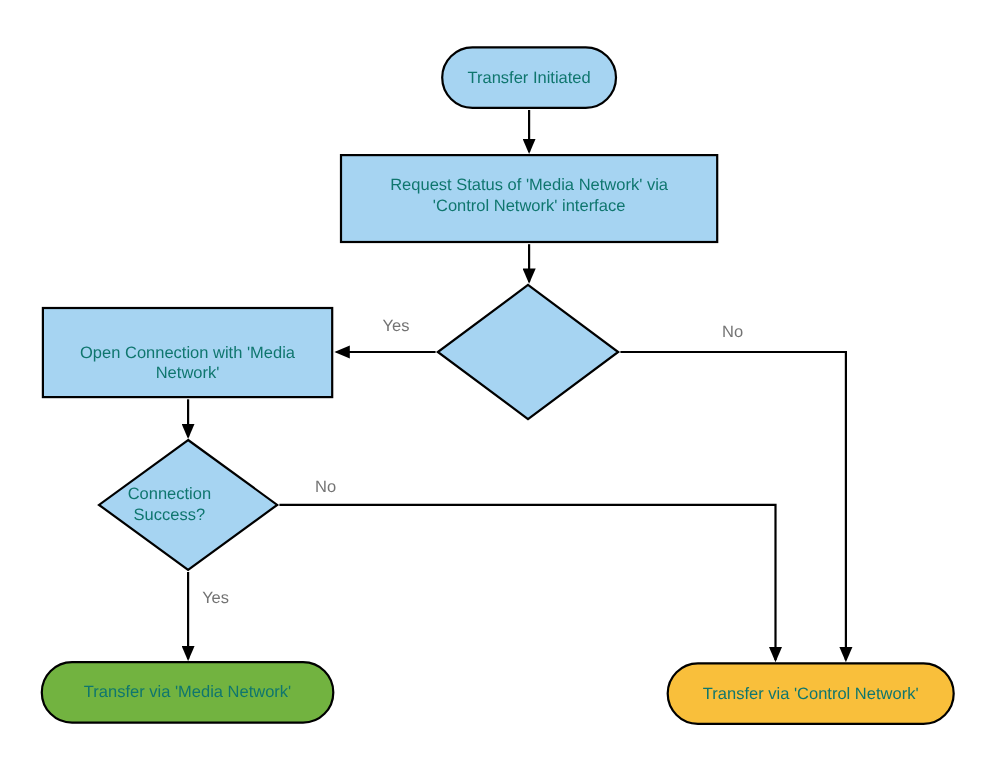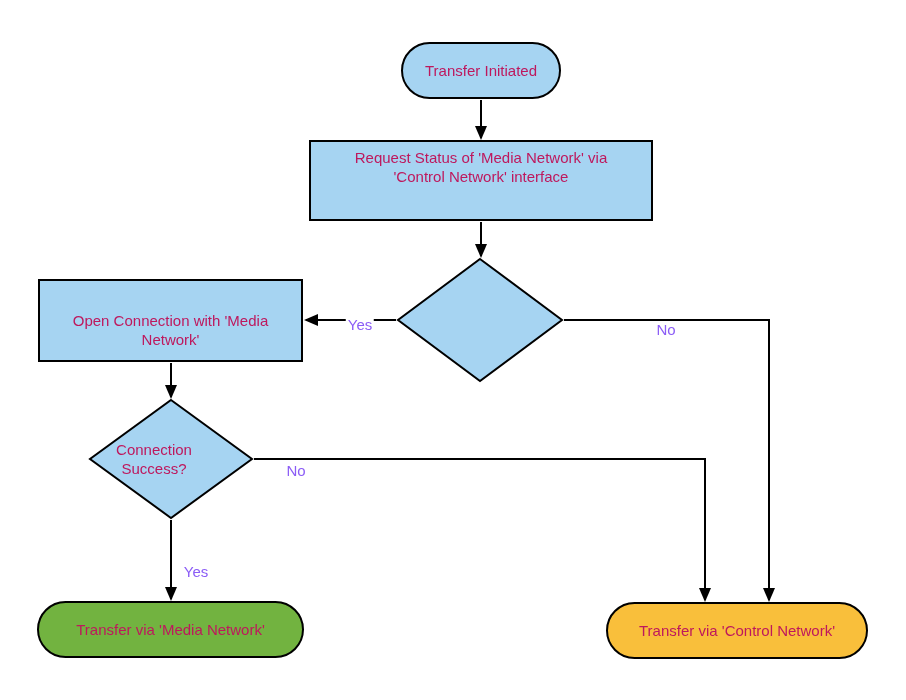--- a/index.html
+++ b/index.html
@@ -22,39 +22,38 @@
     width: 906px;
     height: 700px;
   }
   .node-text {
     position: absolute;
     display: flex;
     align-items: center;
     justify-content: center;
     text-align: center;
     white-space: pre-line;
-    color: #be185d;
+    color: #0f766e;
     font-size: 15px;
     line-height: 19px;
     pointer-events: none;
   }
   .edge-label {
     position: absolute;
     transform: translateX(-50%);
-    color: #8b5cf6;
+    color: #737373;
     font-size: 15px;
     line-height: 18px;
     background: #ffffff;
     padding: 0 2px;
     pointer-events: none;
-    margin-top: 28px;
   }
   
   .t-start    { left: 402px; top: 43px;  width: 158px; height: 55px; }
-  .t-request  { left: 310px; top: 127px; width: 342px; height: 79px; }
+  .t-request  { left: 310px; top: 138px; width: 342px; height: 79px; }
   .t-link     { left: 398px; top: 259px; width: 164px; height: 122px; }
   .t-open     { left: 39px;  top: 280px; width: 263px; height: 99px; }
   .t-conn     { left: 73px;  top: 400px; width: 162px; height: 118px; }
   .t-media    { left: 38px;  top: 602px; width: 265px; height: 55px; }
   .t-control  { left: 607px; top: 603px; width: 260px; height: 55px; }
   
   .l-link-yes { left: 360px; top: 288px; }
   .l-link-no  { left: 666px; top: 293px; }
   .l-conn-no  { left: 296px; top: 434px; }
   .l-conn-yes { left: 196px; top: 535px; }

